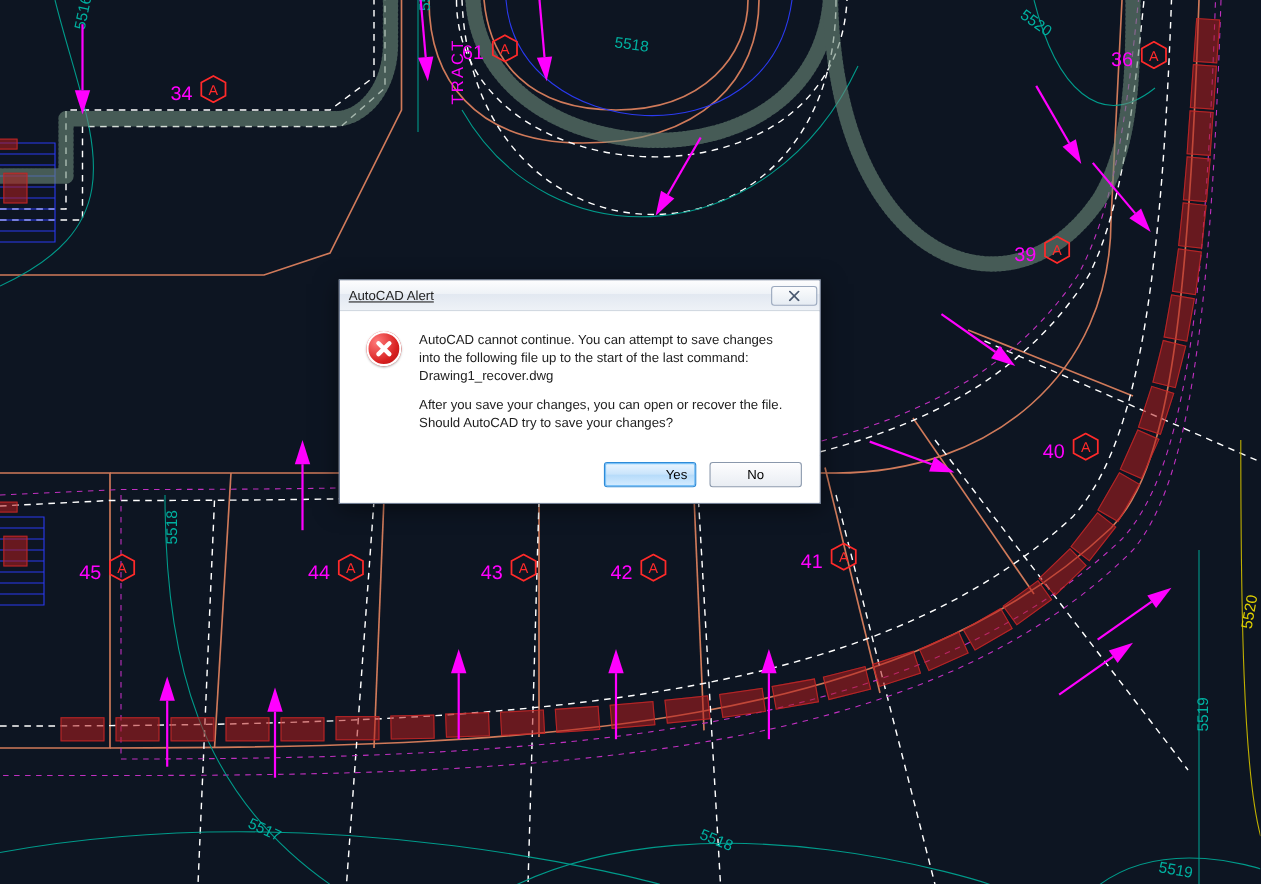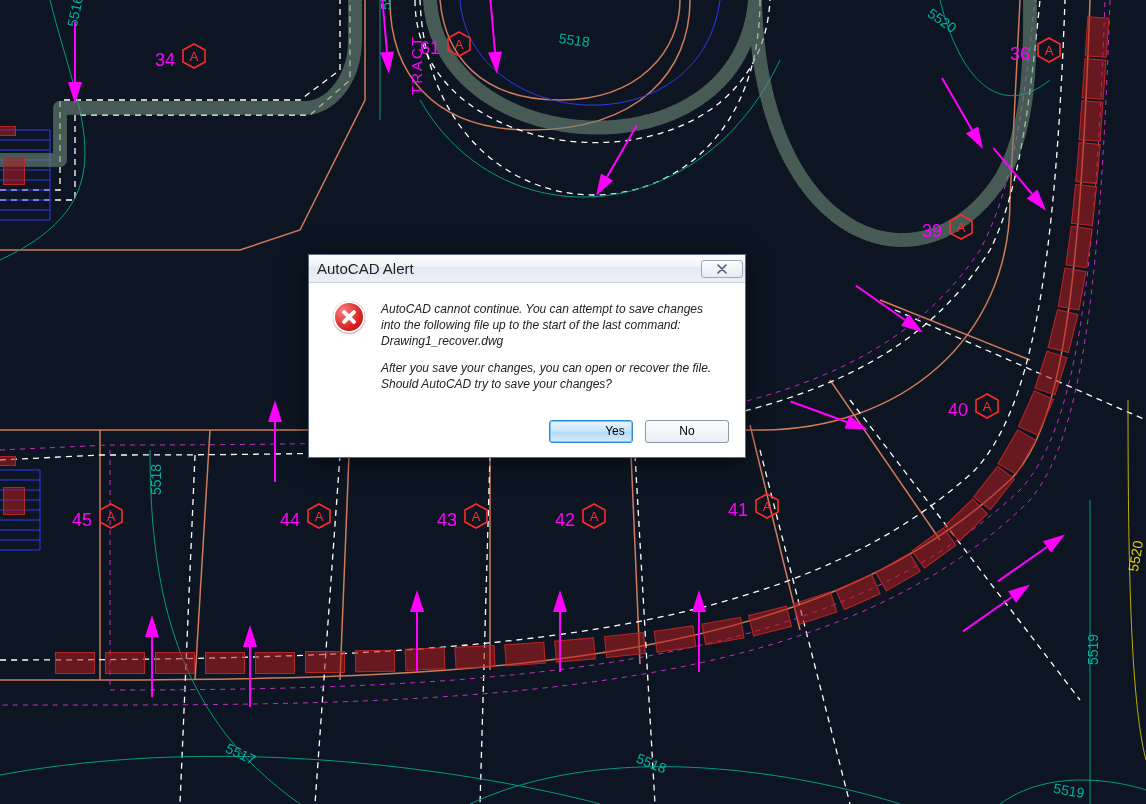--- a/index.html
+++ b/index.html
@@ -56,21 +56,21 @@
     font-size: 12px;
     color: #222;
   }
   .dialog .titlebar {
     display: flex; align-items: center; justify-content: space-between;
     height: 28px;
     padding: 0 2px 0 8px;
     background: linear-gradient(#fdfdfe, #eef2f7 45%, #e2e8f1 46%, #eef2f7);
     border-bottom: 1px solid #c8d0da;
   }
-  .dialog .title { font-size: 15px; color: #222; }
+  .dialog .title { font-size: 12px; color: #222; text-decoration: underline; }
   .dialog .close-btn {
     width: 42px; height: 18px;
     border: 1px solid #9aa8bd;
     border-radius: 3px;
     background: linear-gradient(#fbfcfd, #e6ecf3);
     display: flex; align-items: center; justify-content: center;
     cursor: default;
   }
   .dialog .close-btn svg { display: block; }
   .dialog .body {
@@ -86,21 +86,21 @@
     box-shadow: inset 0 0 0 2px #fff, 0 1px 2px rgba(0,0,0,.3);
     position: relative;
   }
   .dialog .erricon::before, .dialog .erricon::after {
     content: ""; position: absolute; left: 7px; top: 14px;
     width: 18px; height: 4px; background: #fff; border-radius: 2px;
   }
   .dialog .erricon::before { transform: rotate(45deg); }
   .dialog .erricon::after  { transform: rotate(-45deg); }
   .dialog .msg { line-height: 1.35; font-size: 12px; }
-  .dialog .msg p { margin-bottom: 10px; font-style: italic; }
+  .dialog .msg p { margin-bottom: 10px; }
   .dialog .buttons {
     display: flex; justify-content: flex-end; gap: 12px;
     padding: 6px 16px 14px 16px;
     background: #ffffff;
   }
   .dialog button {
     width: 84px; height: 23px;
     font-size: 12px; font-family: inherit;
     border: 1px solid #8a98ac;
     border-radius: 3px;
@@ -224,21 +224,21 @@
       <div class="seg" style="left: 1059px; top: 236px; width: 40px; transform: rotate(-82deg);"></div>
       <div class="seg" style="left: 1064px; top: 194px; width: 40px; transform: rotate(-84deg);"></div>
       <div class="seg" style="left: 1068px; top: 152px; width: 40px; transform: rotate(-85deg);"></div>
       <div class="seg" style="left: 1071px; top: 110px; width: 40px; transform: rotate(-86deg);"></div>
       <div class="seg" style="left: 1074px; top: 68px; width: 40px; transform: rotate(-86deg);"></div>
       <div class="seg" style="left: 1077px; top: 26px; width: 40px; transform: rotate(-86deg);"></div>
     </div>
 
   <div class="tract-label" style="left:408px; top:95px;">TRACT</div>
 
-<div class="lot-label" style="left: 155px; top: 40px;"><span>34</span><span class="hex"><svg width="26" height="26" viewBox="0 0 26 26">
+<div class="lot-label" style="left: 155px; top: 65px;"><span>34</span><span class="hex"><svg width="26" height="26" viewBox="0 0 26 26">
           <polygon points="13,1 24,7 24,19 13,25 2,19 2,7" fill="none" stroke="#ff2a2a" stroke-width="1.6"></polygon>
           <text x="13" y="18" text-anchor="middle" font-size="13" fill="#ff2a2a" font-family="Arial">A</text>
         </svg></span></div>
     <div class="lot-label" style="left: 420px; top: 28px;"><span>61</span><span class="hex"><svg width="26" height="26" viewBox="0 0 26 26">
           <polygon points="13,1 24,7 24,19 13,25 2,19 2,7" fill="none" stroke="#ff2a2a" stroke-width="1.6"></polygon>
           <text x="13" y="18" text-anchor="middle" font-size="13" fill="#ff2a2a" font-family="Arial">A</text>
         </svg></span></div>
     <div class="lot-label" style="left: 1010px; top: 34px;"><span>36</span><span class="hex"><svg width="26" height="26" viewBox="0 0 26 26">
           <polygon points="13,1 24,7 24,19 13,25 2,19 2,7" fill="none" stroke="#ff2a2a" stroke-width="1.6"></polygon>
           <text x="13" y="18" text-anchor="middle" font-size="13" fill="#ff2a2a" font-family="Arial">A</text>

